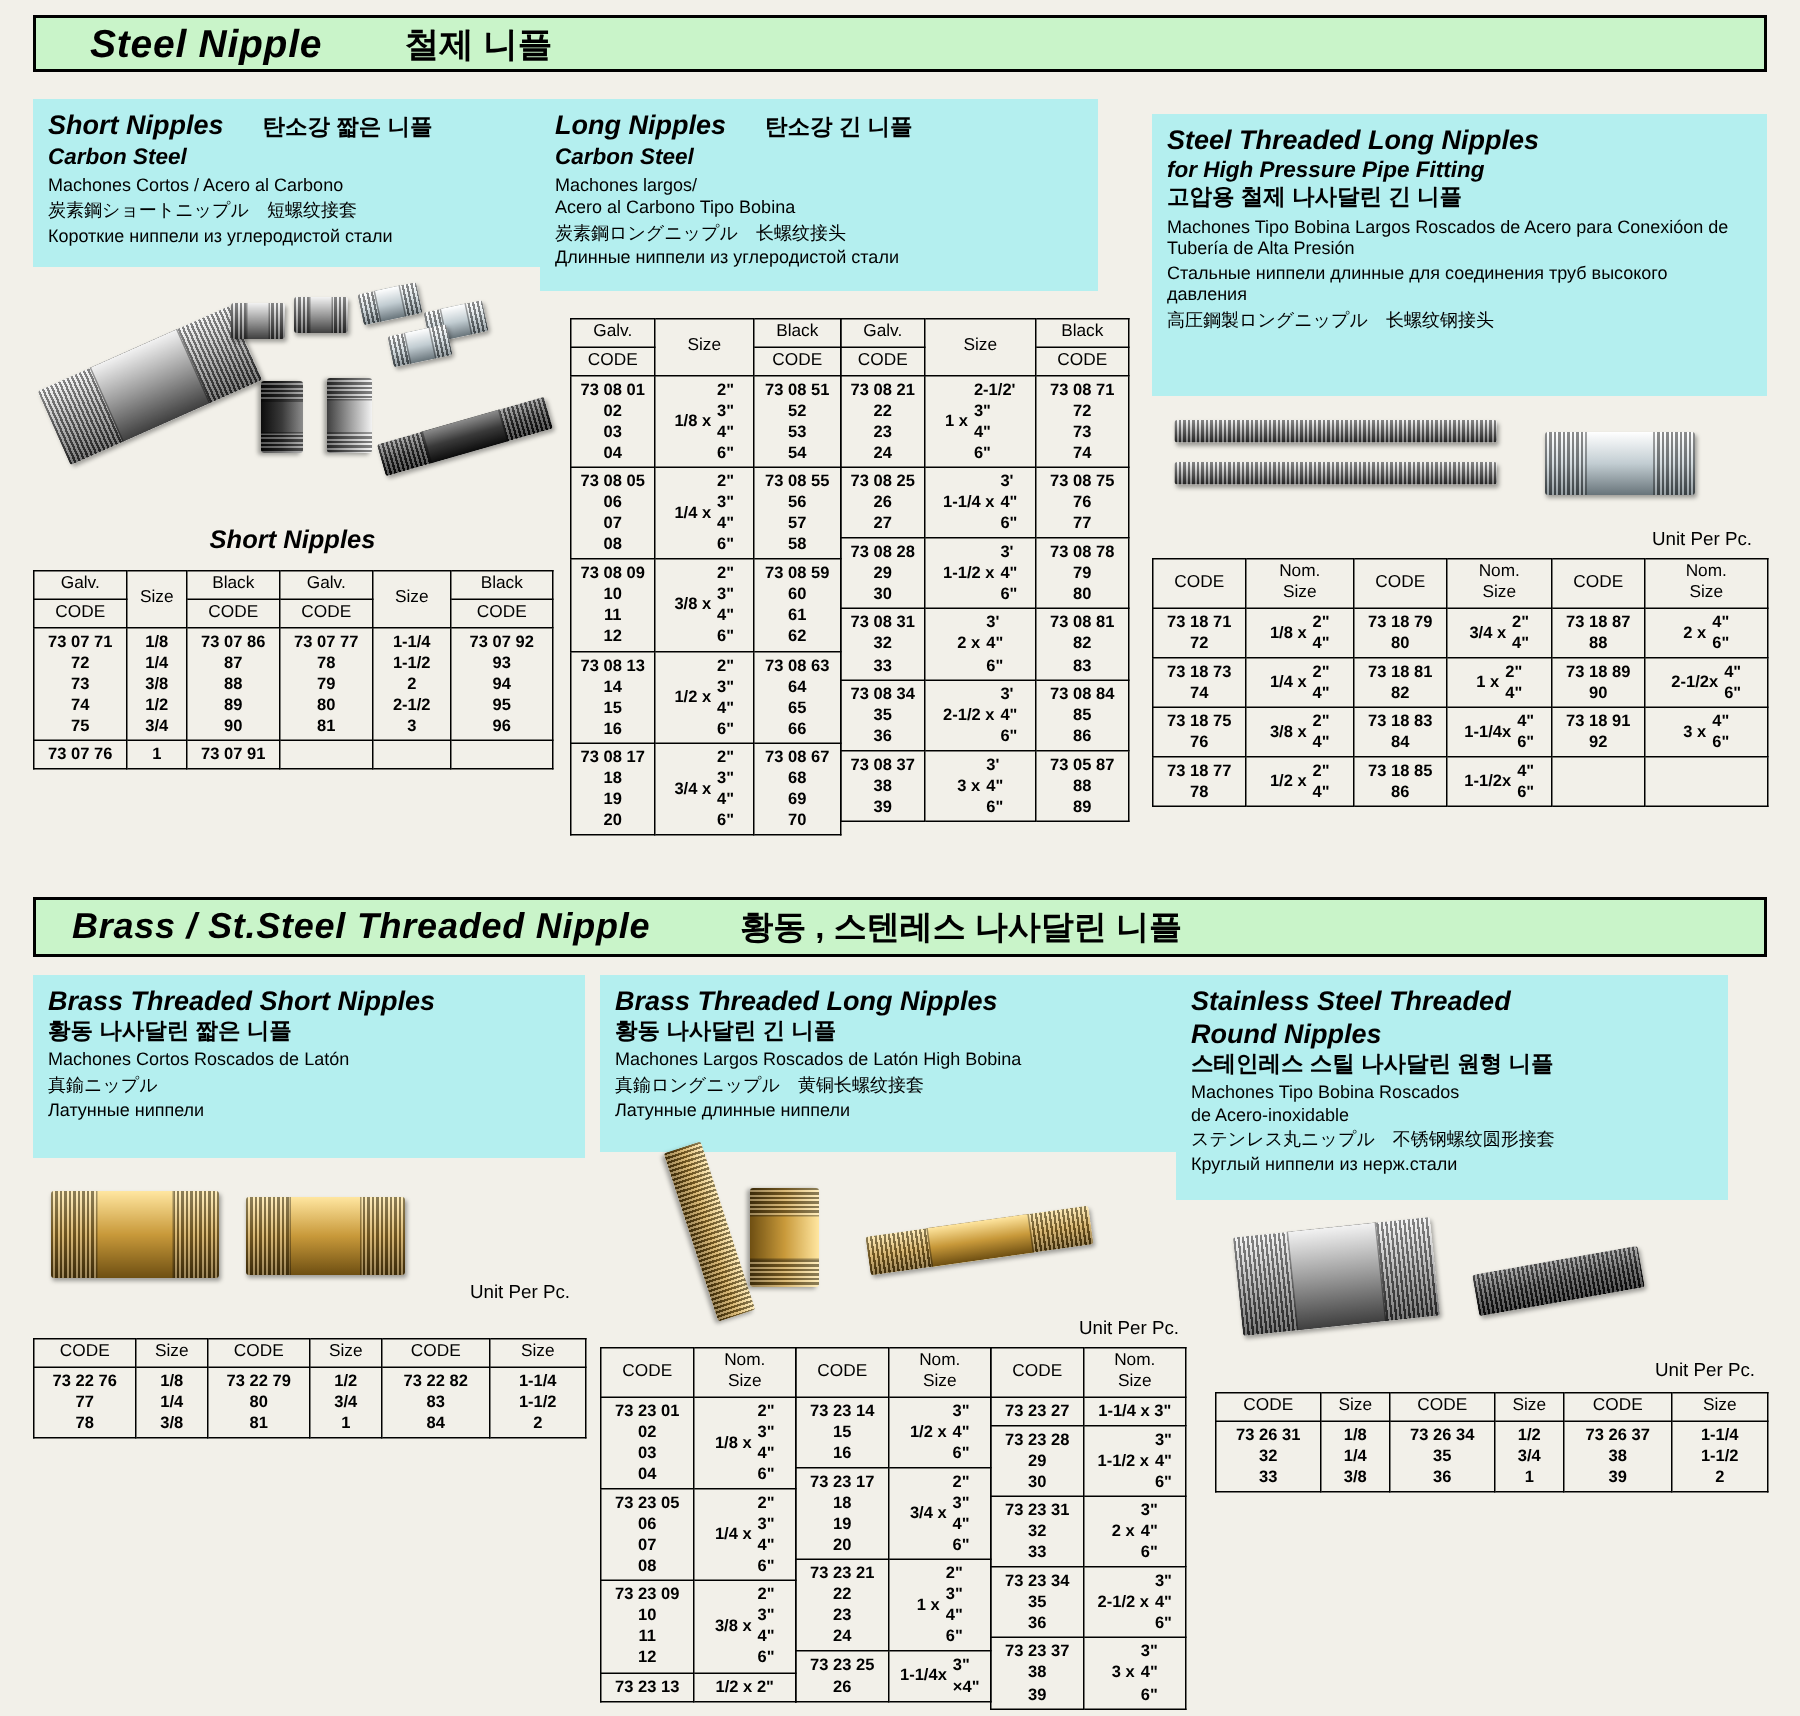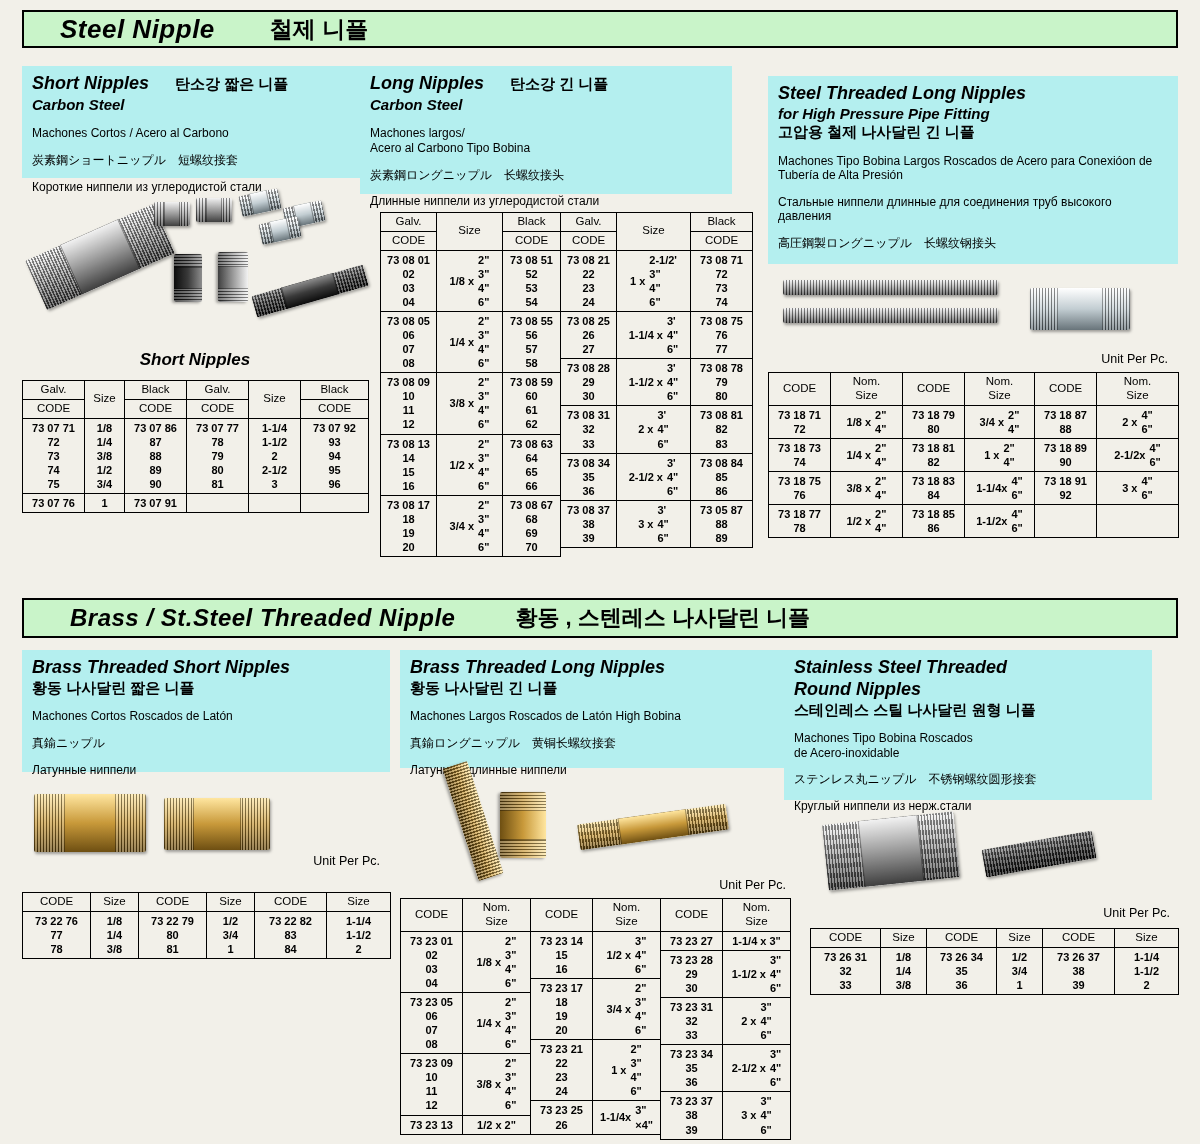--- a/index.html
+++ b/index.html
@@ -10,21 +10,21 @@
   .banner{position:absolute;background:#c9f4c9;border:2px solid #000;display:flex;align-items:center;gap:55px;padding-left:36px}
   .banner .en{font-style:italic;font-weight:bold;font-size:26px;letter-spacing:.5px;white-space:nowrap}
   .banner .kr{font-weight:bold;font-size:23px;white-space:nowrap}
 
   .secbox{position:absolute;background:#b4efef;padding:7px 10px 5px;line-height:1.22}
   .secbox .trow{display:flex;align-items:baseline;gap:26px}
   .secbox .ten{font-style:italic;font-weight:bold;font-size:18px;white-space:nowrap}
   .secbox .ten2{font-style:italic;font-weight:bold;font-size:15px}
   .secbox .tkr{font-weight:bold;font-size:15px}
   .secbox .sub{font-style:italic;font-weight:bold;font-size:15px;margin-top:1px}
-  .secbox .ln{font-size:12px;margin-top:12px;white-space:pre-line}
+  .secbox .ln{font-size:12px;margin-top:2px;white-space:pre-line}
 
   .caption{position:absolute;text-align:center;font-style:italic;font-weight:bold;font-size:17px}
   .unit{position:absolute;font-size:12.5px;text-align:right}
 
   .ptable{position:absolute;border-collapse:collapse;table-layout:fixed}
   .ptable th,.ptable td{border:1.4px solid #000;text-align:center;vertical-align:middle;white-space:pre-line;padding:2px 1px;overflow:hidden}
   .ptable th{font-weight:normal;font-size:11.5px;line-height:1.2}
   .ptable td{font-weight:bold;font-size:11px;line-height:1.28}
   .pcell{display:flex;align-items:center;justify-content:center;gap:4px;font-weight:bold}
   .pcell .p{white-space:nowrap}
@@ -431,21 +431,21 @@
           <td>73 18 85
 86</td>
           <td><div class="pcell"><span class="p">1-1/2x</span><span class="l">4"
 6"</span></div></td>
           <td></td>
           <td></td>
         </tr>
       </tbody>
     </table>
 
-  <div class="banner" style="left:22px;top:598px;width:1156px;height:40px;gap:60px;padding-left:46px">
+  <div class="banner" style="left:22px;top:598px;width:1156px;height:40px;gap:60px;padding-left:24px">
     <span class="en" style="font-size:24px">Brass / St.Steel Threaded Nipple</span>
     <span class="kr" style="font-size:22px">황동 , 스텐레스 나사달린 니플</span>
   </div>
 
   <div class="secbox" style="left:22px;top:650px;width:368px;height:122px">
     <div class="ten">Brass Threaded Short Nipples</div>
     <div class="tkr">황동 나사달린 짧은 니플</div>
     <div class="ln">Machones Cortos Roscados de Latón</div>
     <div class="ln">真鍮ニップル</div>
     <div class="ln">Латунные ниппели</div>

